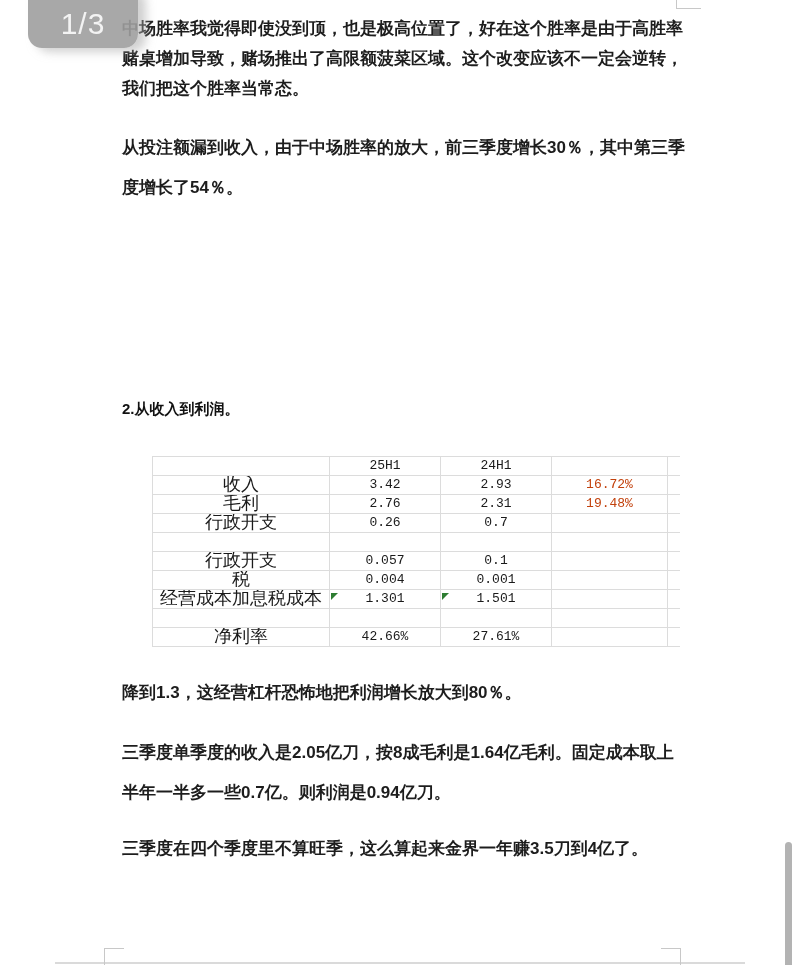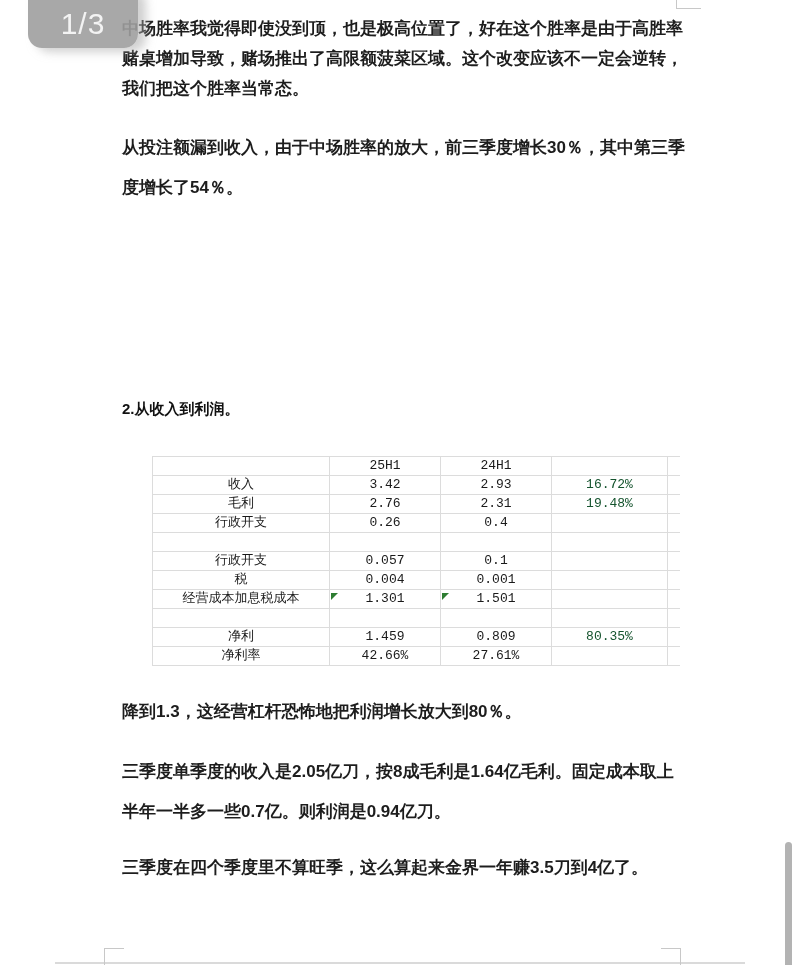--- a/index.html
+++ b/index.html
@@ -33,26 +33,26 @@
   .p5{margin-top:16px;line-height:40px;}
   .heading{margin-top:190px;font-size:15px;font-weight:700;line-height:22px;color:#111;}
 
   
   .table-wrap{margin-top:36px;margin-left:30px;}
   table.sheet{border-collapse:collapse;table-layout:fixed;
     font-family:"Liberation Mono","DejaVu Sans Mono",monospace;
     font-size:13px;color:#1a1a1a;margin-top:8px;}
   table.sheet td{border:1px solid #dcdcdc;height:18px;line-height:18px;
     text-align:center;padding:0;overflow:hidden;position:relative;white-space:nowrap;}
-  table.sheet td.c0{width:176px;font-family:"Liberation Mono","DejaVu Serif",serif;font-size:13px;}
+  table.sheet td.c0{width:176px;font-family:"Liberation Mono","DejaVu Serif",serif;font-size:18px;}
   table.sheet td.c1{width:110px;}
   table.sheet td.c2{width:110px;text-align:center;}
   table.sheet td.c3{width:115px;}
   table.sheet td.c4{width:12px;border-right:none;}
-  table.sheet td.red{color:#14532d;}
+  table.sheet td.red{color:#c2410c;}
   .flag{position:absolute;left:1px;top:3px;width:0;height:0;
     border-top:7px solid #2e7d32;border-right:7px solid transparent;}
 </style>
 </head>
 <body>
 
 <div class="mark" style="left:676px;top:0;width:1px;height:9px;"></div>
 <div class="mark" style="left:676px;top:8px;width:25px;height:1px;"></div>
 <div class="mark" style="left:104px;top:948px;width:20px;height:1px;"></div>
 <div class="mark" style="left:104px;top:948px;width:1px;height:17px;"></div>
@@ -101,21 +101,21 @@
           <tr>
             <td class="c0">毛利</td>
             <td class="c1">2.76</td>
             <td class="c2">2.31</td>
             <td class="c3 red">19.48%</td>
             <td class="c4"></td>
           </tr>
           <tr>
             <td class="c0">行政开支</td>
             <td class="c1">0.26</td>
-            <td class="c2">0.4</td>
+            <td class="c2">0.7</td>
             <td class="c3"></td>
             <td class="c4"></td>
           </tr>
           <tr>
             <td class="c0"></td>
             <td class="c1"></td>
             <td class="c2"></td>
             <td class="c3"></td>
             <td class="c4"></td>
           </tr>
@@ -141,27 +141,20 @@
             <td class="c4"></td>
           </tr>
           <tr>
             <td class="c0"></td>
             <td class="c1"></td>
             <td class="c2"></td>
             <td class="c3"></td>
             <td class="c4"></td>
           </tr>
           <tr>
-            <td class="c0">净利</td>
-            <td class="c1">1.459</td>
-            <td class="c2">0.809</td>
-            <td class="c3 red">80.35%</td>
-            <td class="c4"></td>
-          </tr>
-          <tr>
             <td class="c0">净利率</td>
             <td class="c1">42.66%</td>
             <td class="c2">27.61%</td>
             <td class="c3"></td>
             <td class="c4"></td>
           </tr>
         </tbody>
     </table>
   </div>
 

